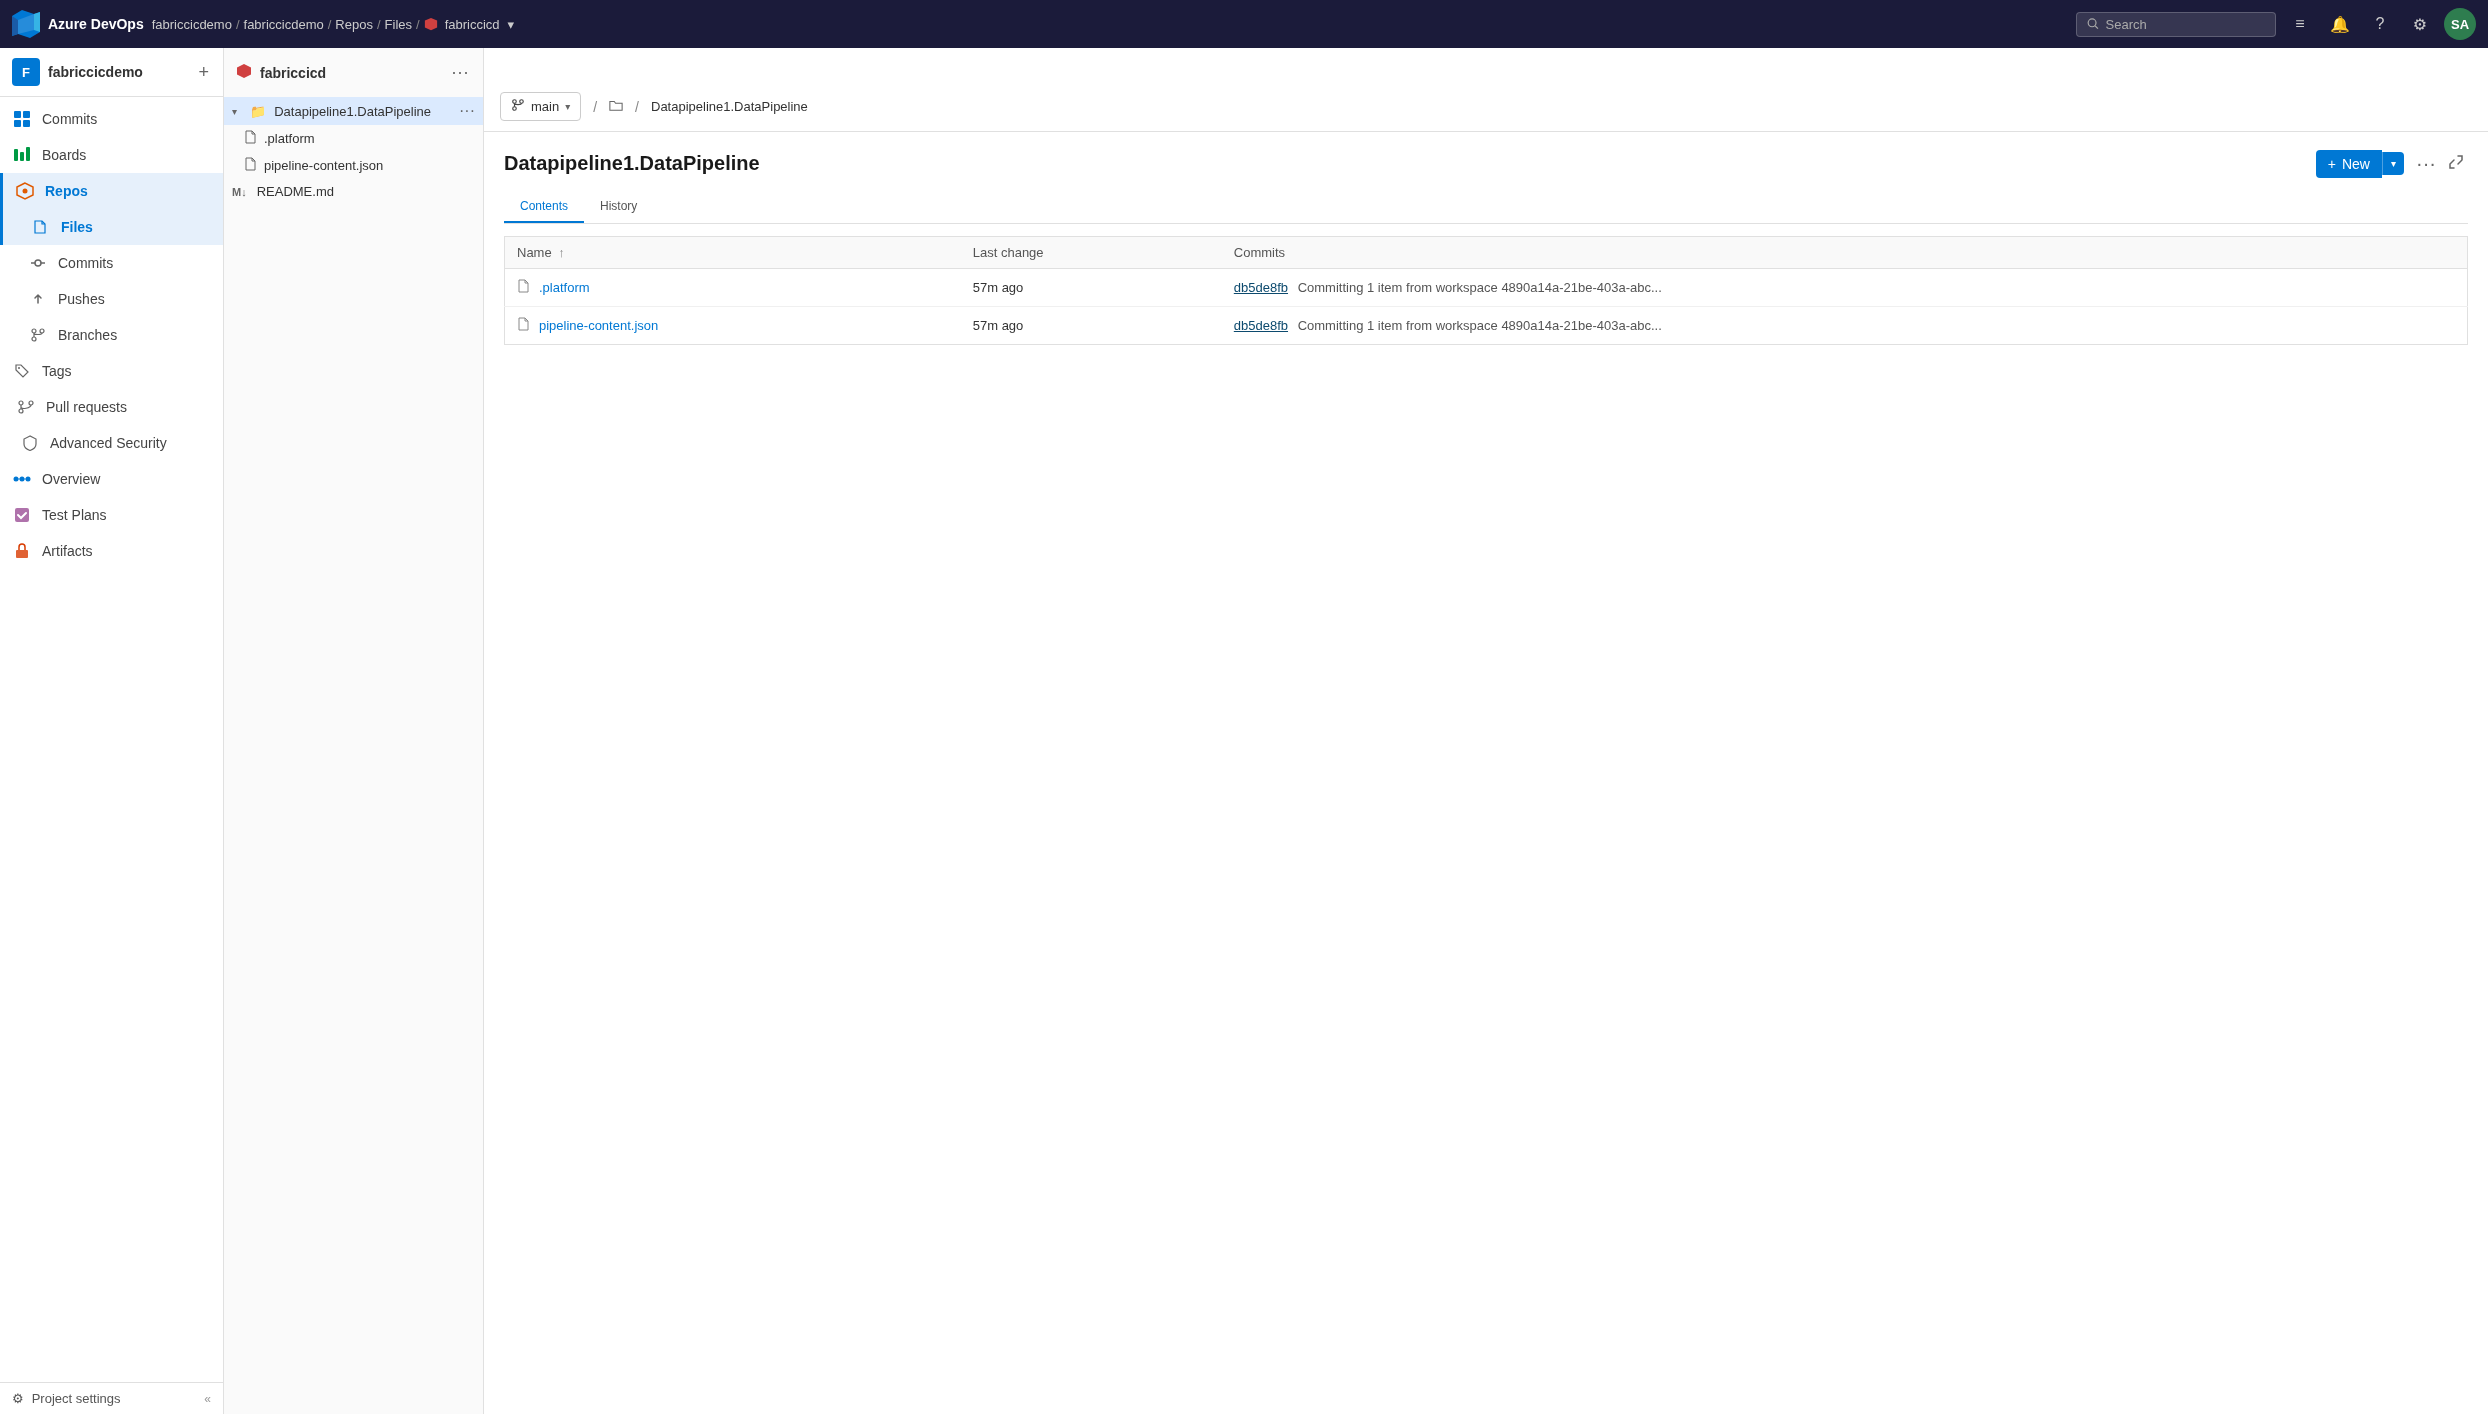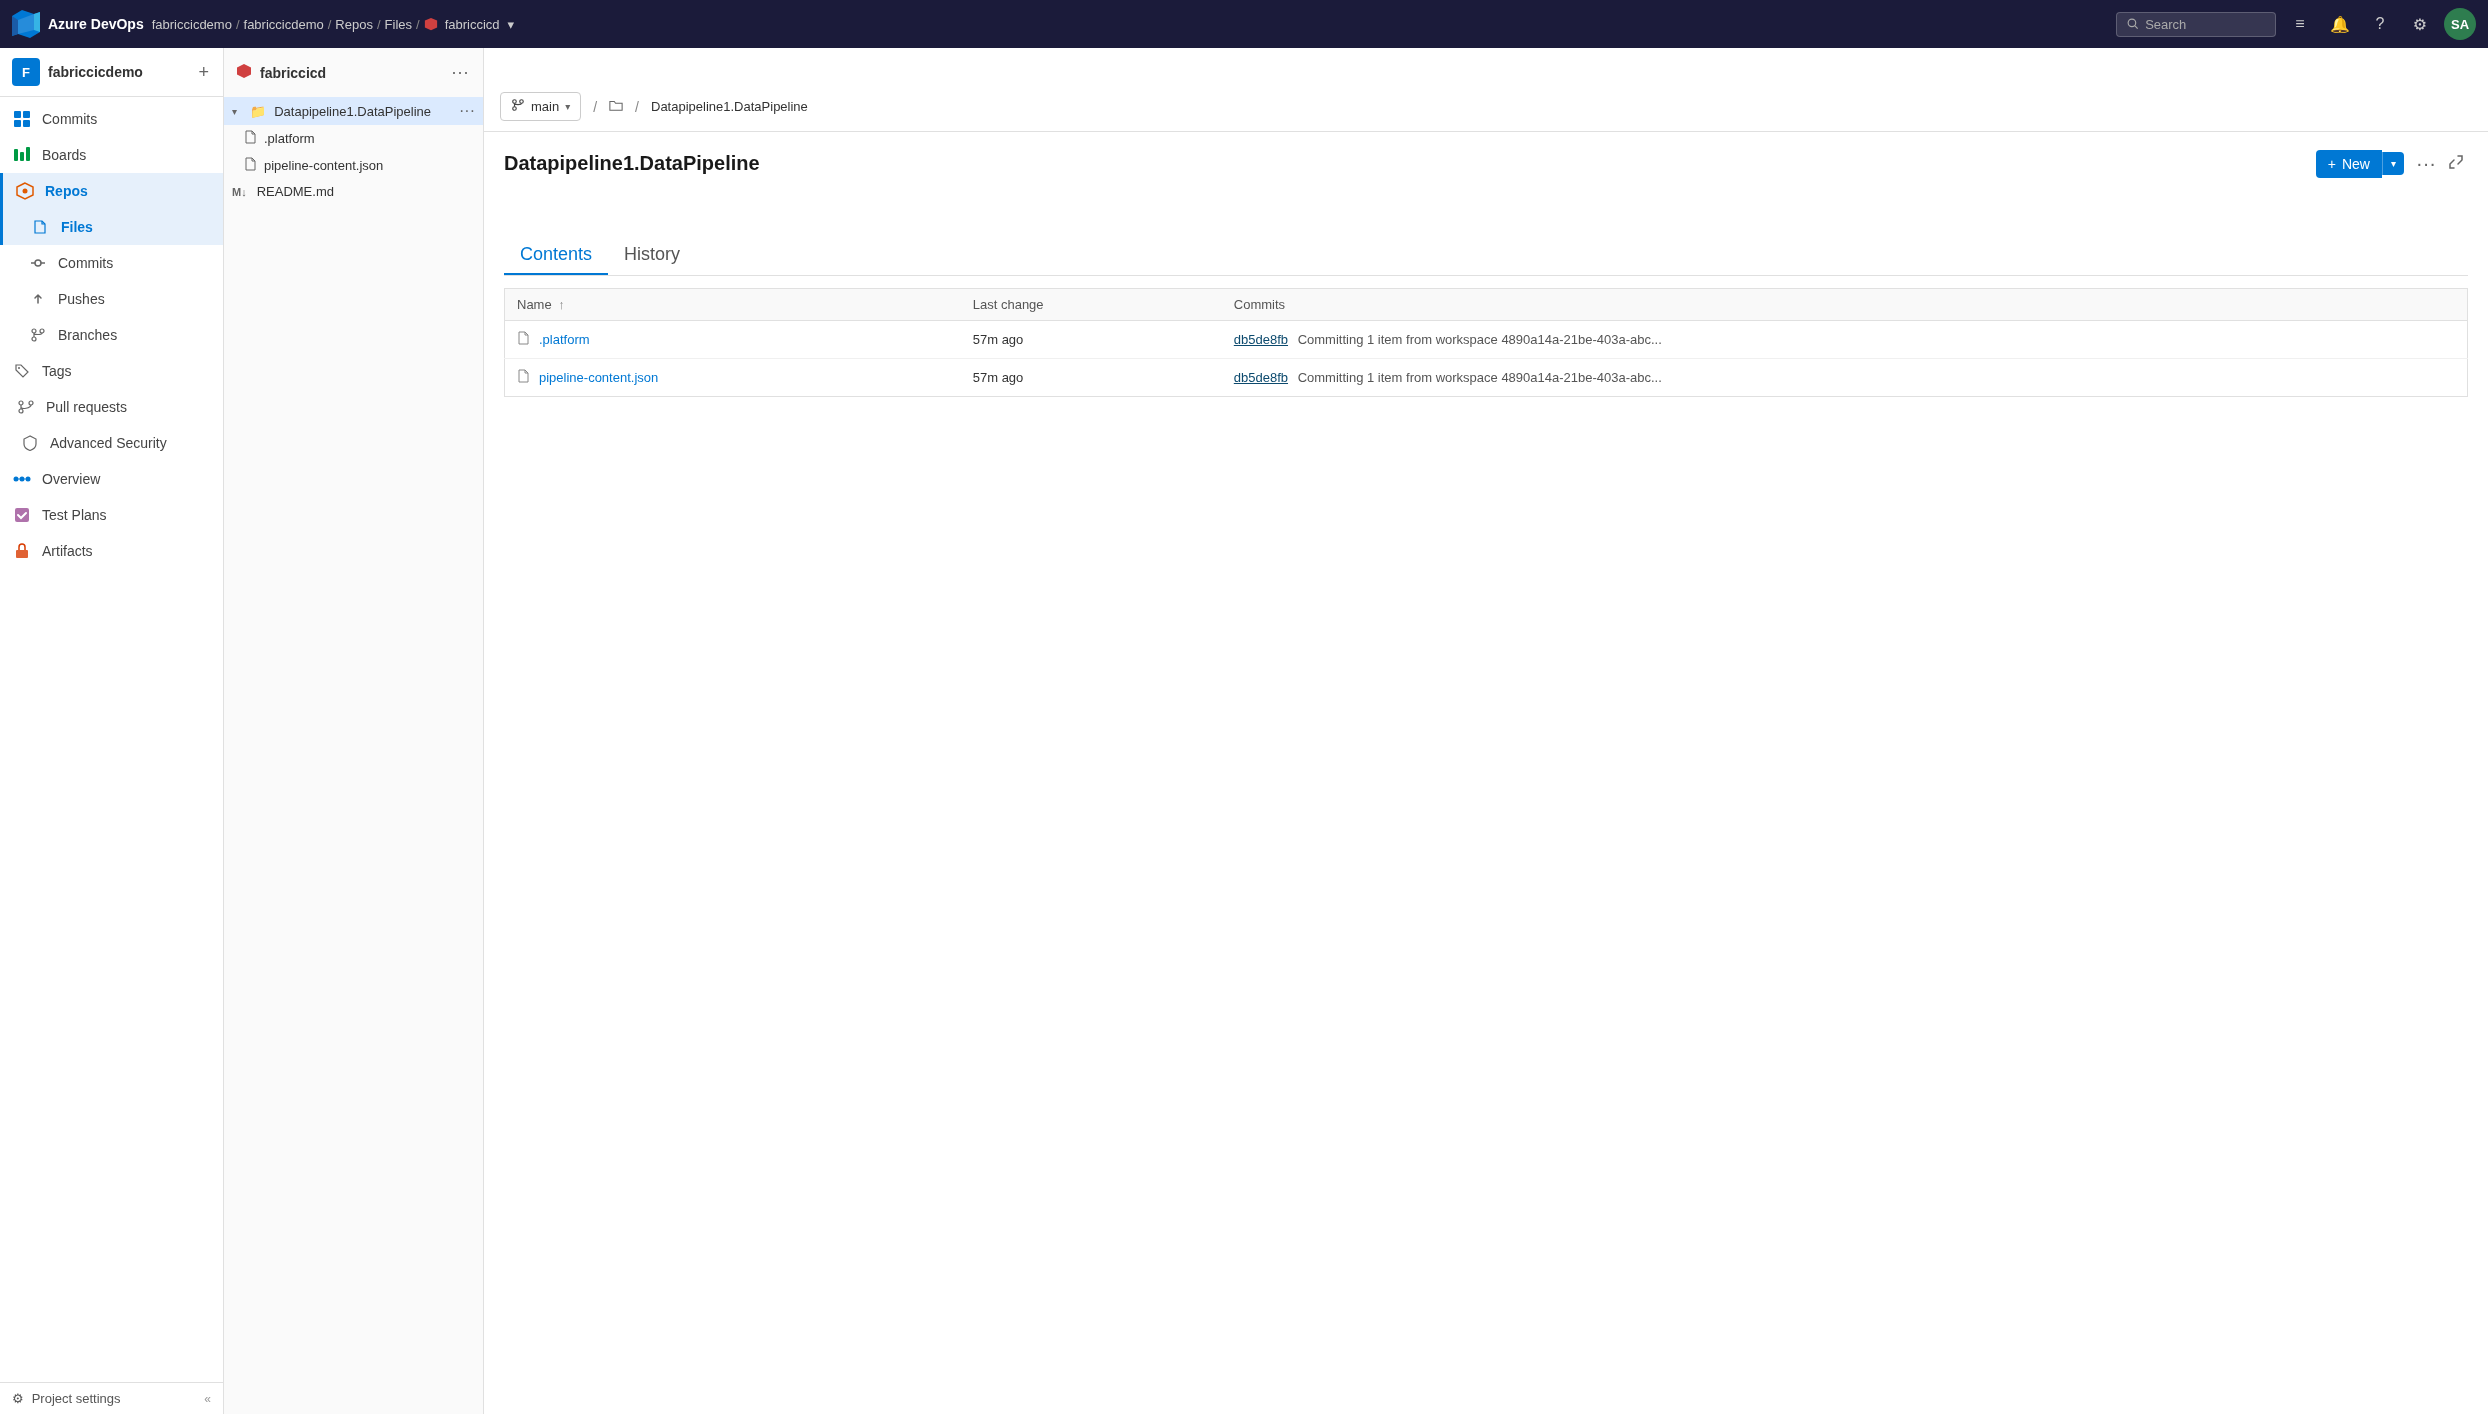--- a/index.html
+++ b/index.html
@@ -9,21 +9,21 @@
     .top-nav {
       display: flex; align-items: center; background: #1b1b3a; color: #fff; height: 48px; padding: 0 12px; gap: 8px; flex-shrink: 0; z-index: 100;
     }
     .top-nav-logo { width: 28px; height: 28px; flex-shrink: 0; }
     .top-nav-brand { font-size: 14px; font-weight: 600; color: #fff; white-space: nowrap; }
     .top-nav-breadcrumb { display: flex; align-items: center; gap: 4px; font-size: 13px; color: #ccc; }
     .top-nav-breadcrumb span { color: #ccc; }
     .top-nav-breadcrumb .sep { color: #888; }
     .top-nav-breadcrumb .active { color: #fff; display: flex; align-items: center; gap: 4px; }
     .top-nav-right { margin-left: auto; display: flex; align-items: center; gap: 8px; }
-    .search-box { display: flex; align-items: center; background: rgba(255,255,255,0.12); border: 1px solid rgba(255,255,255,0.2); border-radius: 4px; padding: 4px 10px; gap: 6px; width: 160px; }
+    .search-box { display: flex; align-items: center; background: rgba(255,255,255,0.12); border: 1px solid rgba(255,255,255,0.2); border-radius: 4px; padding: 4px 10px; gap: 6px; width: 200px; }
     .search-box input { background: transparent; border: none; outline: none; color: #fff; font-size: 13px; width: 100%; }
     .search-box input::placeholder { color: #aaa; }
     .nav-icon-btn { background: none; border: none; color: #ccc; cursor: pointer; padding: 4px; border-radius: 4px; font-size: 16px; display: flex; align-items: center; justify-content: center; width: 32px; height: 32px; }
     .avatar { width: 32px; height: 32px; border-radius: 50%; background: #2e7d4f; color: #fff; display: flex; align-items: center; justify-content: center; font-size: 13px; font-weight: 600; cursor: pointer; }
 
     
     .main-layout { display: flex; flex: 1; overflow: hidden; }
 
     
     .sidebar { width: 224px; background: #fff; border-right: 1px solid #e0e0e0; display: flex; flex-direction: column; flex-shrink: 0; overflow-y: auto; }
@@ -59,21 +59,21 @@
 
     .content-body { flex: 1; overflow-y: auto; padding: 16px 20px; }
     .content-title-row { display: flex; align-items: center; margin-bottom: 12px; }
     .content-title { font-size: 20px; font-weight: 600; color: #1a1a1a; flex: 1; }
     .new-btn { display: flex; align-items: center; gap: 6px; padding: 6px 12px; background: #0078d4; color: #fff; border: none; border-radius: 4px; cursor: pointer; font-size: 14px; font-weight: 500; }
     .new-btn-dropdown { display: flex; align-items: center; padding: 6px 8px; background: #0078d4; color: #fff; border: none; border-left: 1px solid rgba(255,255,255,0.3); border-radius: 0 4px 4px 0; cursor: pointer; }
     .content-more { background: none; border: none; cursor: pointer; color: #666; font-size: 20px; padding: 4px; margin-left: 8px; }
     .expand-btn { background: none; border: none; cursor: pointer; color: #666; font-size: 16px; padding: 4px; margin-left: 4px; }
 
     .tabs { display: flex; border-bottom: 1px solid #e0e0e0; margin-bottom: 0; }
-    .tab { padding: 8px 16px; cursor: pointer; font-size: 18px; color: #555; border-bottom: 2px solid transparent; margin-top: 45px; }
+    .tab { padding: 8px 16px; cursor: pointer; font-size: 12px; color: #555; border-bottom: 2px solid transparent; }
     .tab.active { color: #0078d4; border-bottom: 2px solid #0078d4; font-weight: 500; }
 
     .file-table { width: 100%; border: 1px solid #e0e0e0; border-radius: 4px; border-collapse: collapse; margin-top: 12px; }
     .file-table th { text-align: left; padding: 8px 12px; font-size: 13px; color: #555; font-weight: 500; background: #f9f9f9; border-bottom: 1px solid #e0e0e0; }
     .file-table th .sort-arrow { color: #888; margin-left: 3px; }
     .file-table td { padding: 10px 12px; font-size: 13px; color: #333; border-bottom: 1px solid #f0f0f0; }
     .file-table tr:last-child td { border-bottom: none; }
     .file-name-cell { display: flex; align-items: center; gap: 8px; }
     .file-icon { color: #888; font-size: 14px; }
     .commit-link { color: #0c4a6e; text-decoration: underline; cursor: pointer; }

